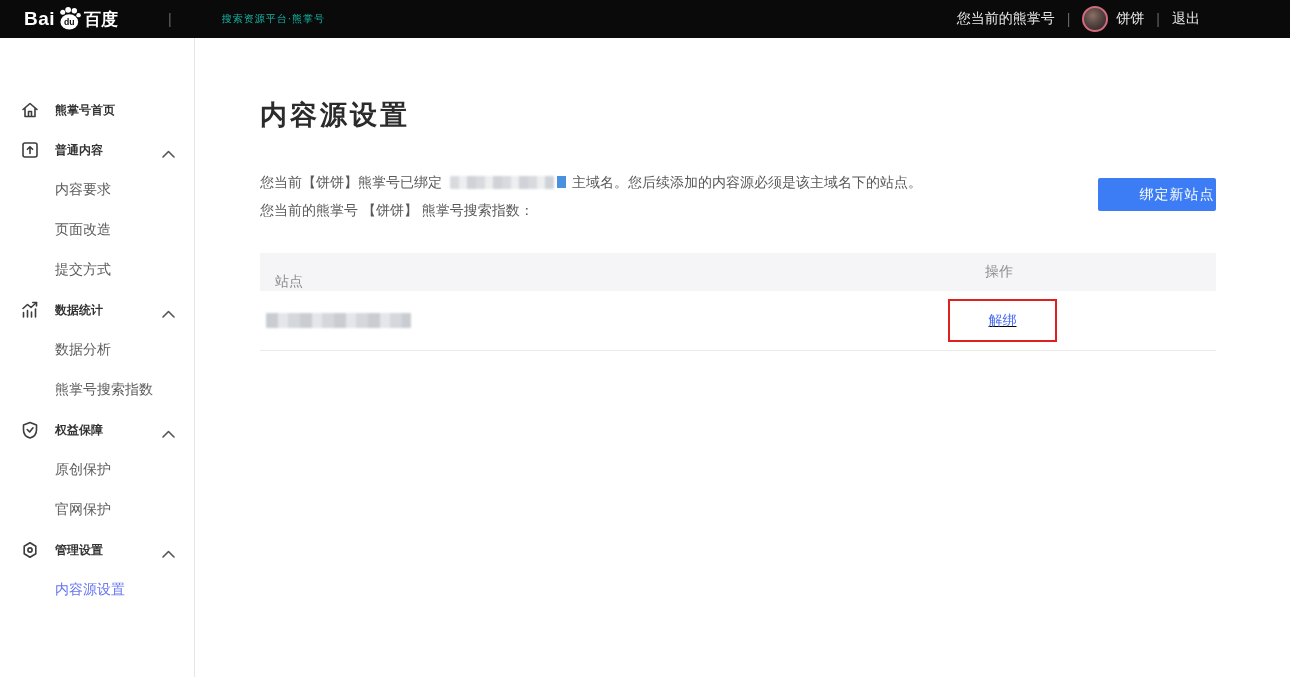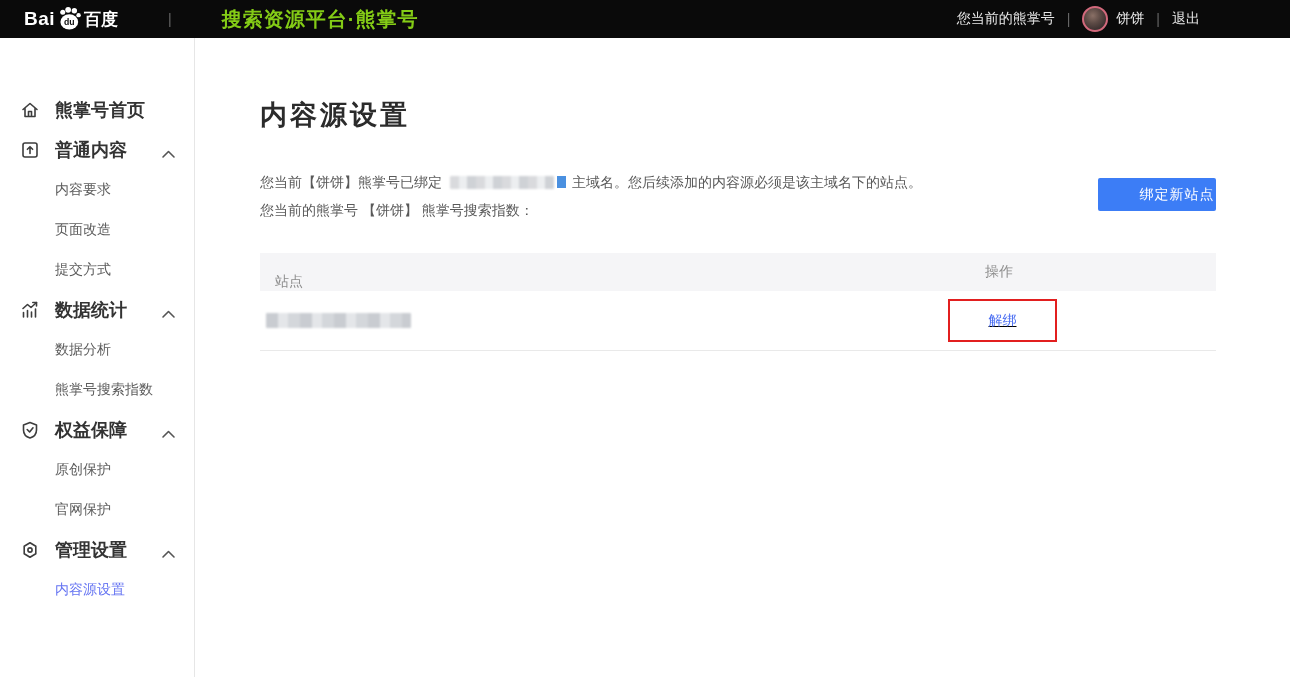--- a/index.html
+++ b/index.html
@@ -9,34 +9,34 @@
   
   .topbar { position:absolute; left:0; top:0; width:1290px; height:38px;
     background:#0a0a0a; display:flex; align-items:center; justify-content:space-between;
     padding:0 90px 0 24px; }
   .topbar-left { display:flex; align-items:center;gap:38px; }
   .logo { display:flex; align-items:center; cursor:pointer; }
   .logo-bai { color:#fff; font-size:19px; font-weight:800; letter-spacing:0.5px; }
   .paw { width:27px; height:27px; margin:0 1px; position:relative; top:-1px; }
   .logo-cn { color:#fff; font-size:17px; font-weight:700; }
   .topbar-divider { color:#666; margin:0 12px; font-size:14px; }
-  .product-name { color:#84cc16; font-size:20px; font-weight:700; letter-spacing:1px; }
+  .product-name { color:#14b8a6; font-size:10px; font-weight:400; letter-spacing:1px; }
   .topbar-right { display:flex; align-items:center; color:#e8e8e8; font-size:14px; }
   .topbar-link { color:#e8e8e8; cursor:pointer; }
   .avatar { width:26px; height:26px; border-radius:50%; border:2px solid #d2697c;
     background:radial-gradient(circle at 40% 35%, #8a7066 0%, #5c4a45 40%, #241d20 100%);
     margin-right:8px; cursor:pointer; }
   .user-wrap { display:flex; align-items:center; }
 
   
   .sidebar { position:absolute; left:0; top:38px; width:195px; height:639px;
     background:#fff; border-right:1px solid #e6e6e6; padding-top:52px; }
   .side-item { height:40px; display:flex; align-items:center; position:relative; cursor:pointer; }
   .side-item .icon { position:absolute; left:20px; width:20px; height:20px; display:flex; }
-  .side-item .lbl { position:absolute; left:55px; font-size:18px; color:#333; font-weight:700; white-space:nowrap; }
+  .side-item .lbl { position:absolute; left:55px; font-size:12px; color:#333; font-weight:700; white-space:nowrap; }
   .side-item.sub .lbl { font-weight:400; font-size:14px; color:#5c5c5c; }
   .side-item.active .lbl { color:#6574f2; }
   .side-item .chev { position:absolute; left:161px; width:15px; height:10px; }
   svg.ic { stroke:#3d3d3d; stroke-width:1.6; fill:none; stroke-linecap:round; stroke-linejoin:round; }
   svg.chv { stroke:#555; stroke-width:1.6; fill:none; stroke-linecap:round; stroke-linejoin:round; }
 
   
   .main { position:absolute; left:196px; top:38px; width:1094px; height:639px; background:#fff; }
   .page-title { position:absolute; left:64px; top:59px; font-size:27px; font-weight:700;
     color:#2b2b2b; letter-spacing:3px; }

